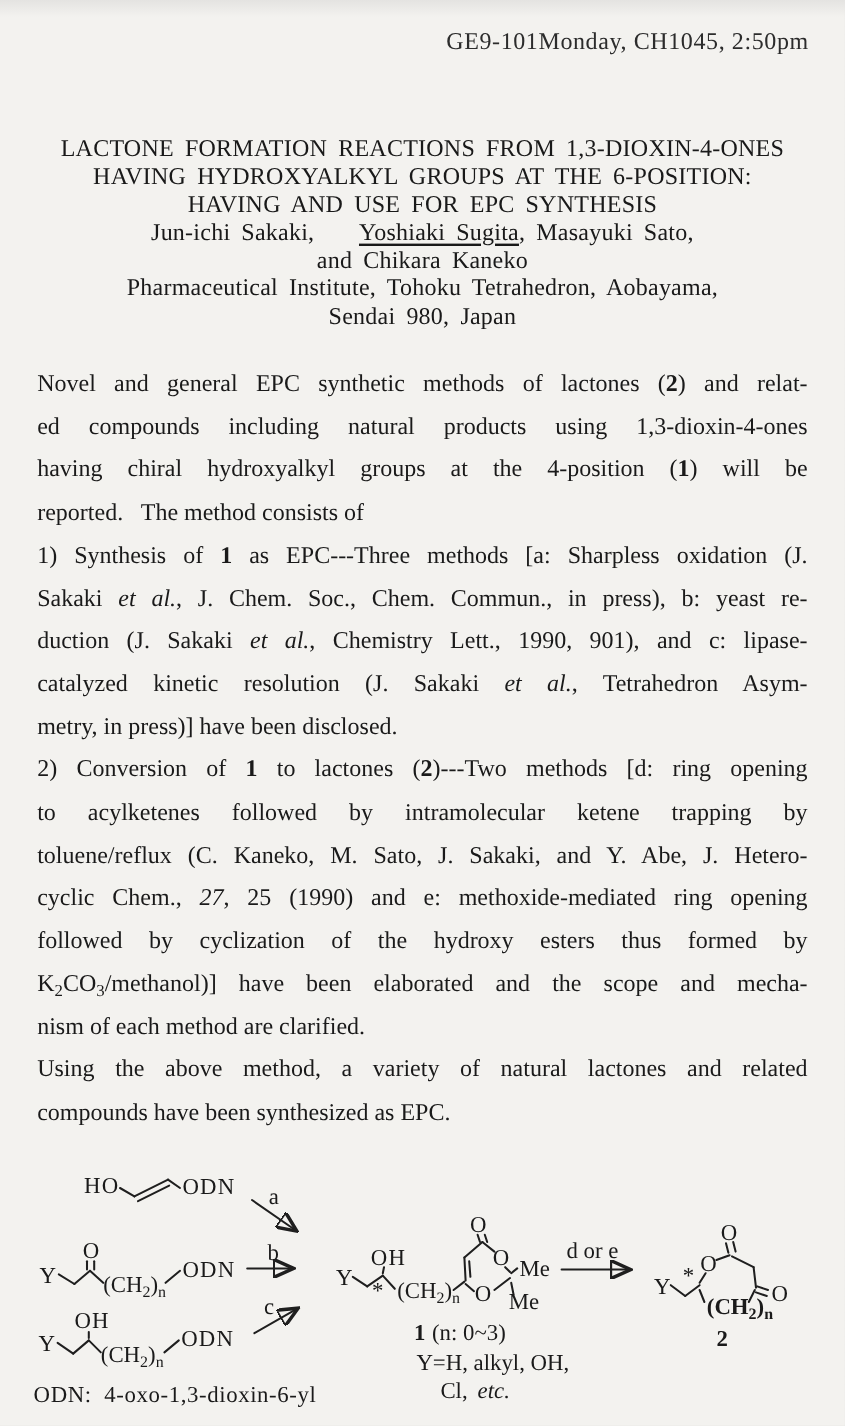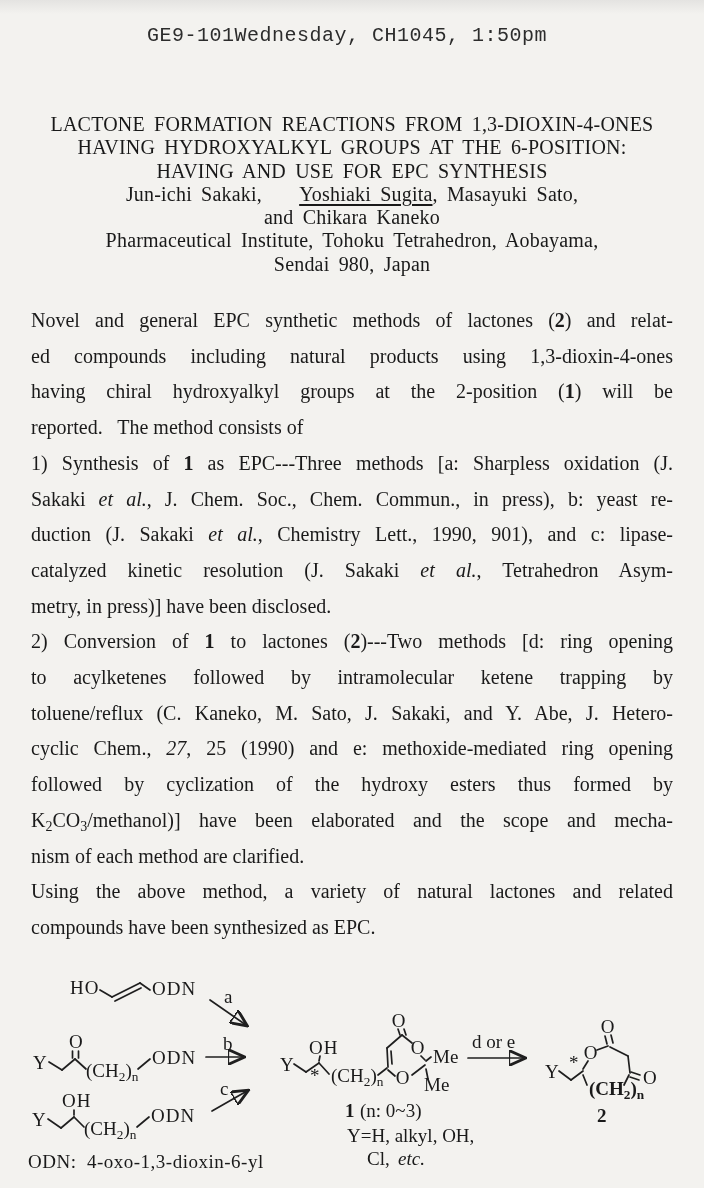--- a/index.html
+++ b/index.html
@@ -10,22 +10,22 @@
     color:#1b1b1b;
     overflow:hidden;
   }
   .page{
     position:relative;width:704px;height:1188px;
     background:linear-gradient(180deg,#e4e3e1 0px,#f3f2ef 14px,#f3f2ef 100%);
   }
   
   .header{
     position:absolute;top:24px;left:20px;right:30px;
-    display:flex;justify-content:center;
-    font-family:Liberation Mono, monospace;
+    display:flex;justify-content:flex-end;
+    font-family:Liberation Serif, serif;
     font-size:20px;color:#2c2c2c;letter-spacing:0.5px;
   }
   
   .title-block{
     position:absolute;top:113px;left:0;width:704px;
     text-align:center;font-size:20px;line-height:23.3px;
     word-spacing:4px;letter-spacing:0.2px;color:#191919;
   }
   
   .body-text{
@@ -49,38 +49,38 @@
   .scheme .ital{font-style:italic;}
   .scheme line, .scheme path{stroke:#1f1f1f;stroke-width:1.7;fill:none;stroke-linecap:round;}
 </style>
 </head>
 <body>
 
 <div class="page">
 
   <div class="header">
     <span>GE9-101</span>
-    <span>Wednesday, CH1045, 1:50pm</span>
+    <span>Monday, CH1045, 2:50pm</span>
   </div>
 
   <div class="title-block">
     <div>LACTONE FORMATION REACTIONS FROM 1,3-DIOXIN-4-ONES</div>
     <div>HAVING HYDROXYALKYL GROUPS AT THE 6-POSITION:</div>
     <div>HAVING AND USE FOR EPC SYNTHESIS</div>
     <div><span>Jun-ichi Sakaki, </span><span class="st-u">Yoshiaki Sugita</span><span>, Masayuki Sato,</span></div>
     <div>and Chikara Kaneko</div>
     <div>Pharmaceutical Institute, Tohoku Tetrahedron, Aobayama,</div>
     <div>Sendai 980, Japan</div>
   </div>
 
   <div class="body-text" id="abstract-body">
       <div>
         <div class="tline"><span>Novel and general EPC synthetic methods of lactones (</span><span class="st-b">2</span><span>) and relat-</span></div>
         <div class="tline"><span>ed compounds including natural products using 1,3-dioxin-4-ones</span></div>
-        <div class="tline"><span>having chiral hydroxyalkyl groups at the 2-position (</span><span class="st-b">1</span><span>) will be</span></div>
+        <div class="tline"><span>having chiral hydroxyalkyl groups at the 4-position (</span><span class="st-b">1</span><span>) will be</span></div>
         <div class="tline last"><span>reported.&nbsp;&nbsp; The method consists of</span></div>
       </div>
       <div>
         <div class="tline"><span>1) Synthesis of </span><span class="st-b">1</span><span> as EPC---Three methods [a: Sharpless oxidation (J.</span></div>
         <div class="tline"><span>Sakaki </span><span class="st-i">et al.</span><span>, J. Chem. Soc., Chem. Commun., in press), b: yeast re-</span></div>
         <div class="tline"><span>duction (J. Sakaki </span><span class="st-i">et al.</span><span>, Chemistry Lett., 1990, 901), and c: lipase-</span></div>
         <div class="tline"><span>catalyzed kinetic resolution (J. Sakaki </span><span class="st-i">et al.</span><span>, Tetrahedron Asym-</span></div>
         <div class="tline last"><span>metry, in press)] have been disclosed.</span></div>
       </div>
       <div>

